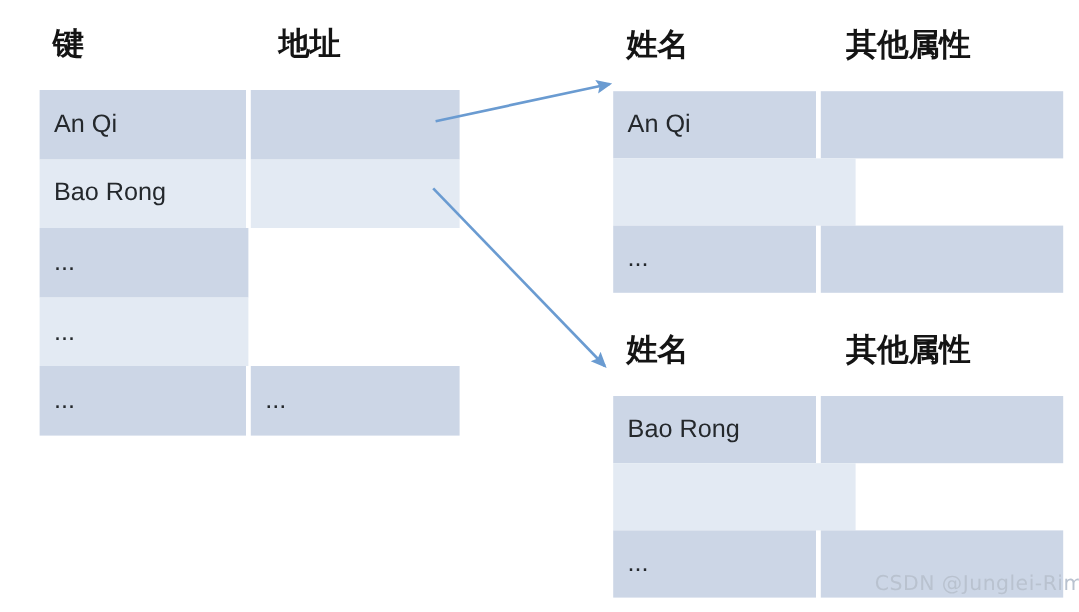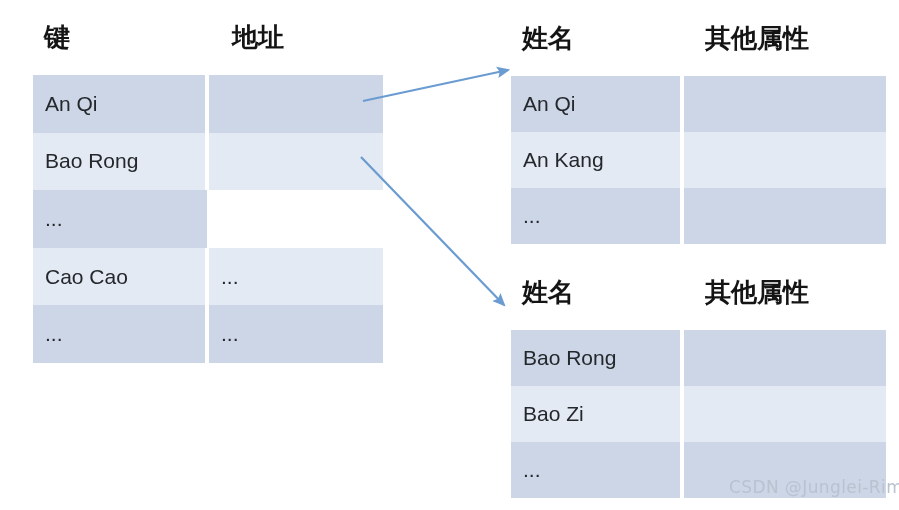--- a/index.html
+++ b/index.html
@@ -136,21 +136,20 @@
       <div class="row row-light">
         <div class="cell cell-key col-gap-right">Bao Rong</div>
         <div class="cell cell-val"></div>
       </div>
 
       <div class="row row-dark">
         <div class="cell cell-val">...</div>
       </div>
 
       <div class="row row-light">
-        <div class="cell cell-key col-gap-right">Cao Cao</div>
         <div class="cell cell-val">...</div>
       </div>
 
       <div class="row row-dark">
         <div class="cell cell-key col-gap-right">...</div>
         <div class="cell cell-val">...</div>
       </div>
 
     </div>
   </div>
@@ -161,21 +160,20 @@
       <div class="hdr-cell hdr-val">其他属性</div>
     </div>
     <div class="tbl-body">
 
       <div class="row row-dark">
         <div class="cell cell-key col-gap-right">An Qi</div>
         <div class="cell cell-val"></div>
       </div>
 
       <div class="row row-light">
-        <div class="cell cell-key col-gap-right">An Kang</div>
         <div class="cell cell-val"></div>
       </div>
 
       <div class="row row-dark">
         <div class="cell cell-key col-gap-right">...</div>
         <div class="cell cell-val"></div>
       </div>
 
     </div>
   </div>
@@ -186,21 +184,20 @@
       <div class="hdr-cell hdr-val">其他属性</div>
     </div>
     <div class="tbl-body">
 
       <div class="row row-dark">
         <div class="cell cell-key col-gap-right">Bao Rong</div>
         <div class="cell cell-val"></div>
       </div>
 
       <div class="row row-light">
-        <div class="cell cell-key col-gap-right">Bao Zi</div>
         <div class="cell cell-val"></div>
       </div>
 
       <div class="row row-dark">
         <div class="cell cell-key col-gap-right">...</div>
         <div class="cell cell-val"></div>
       </div>
 
     </div>
   </div>

